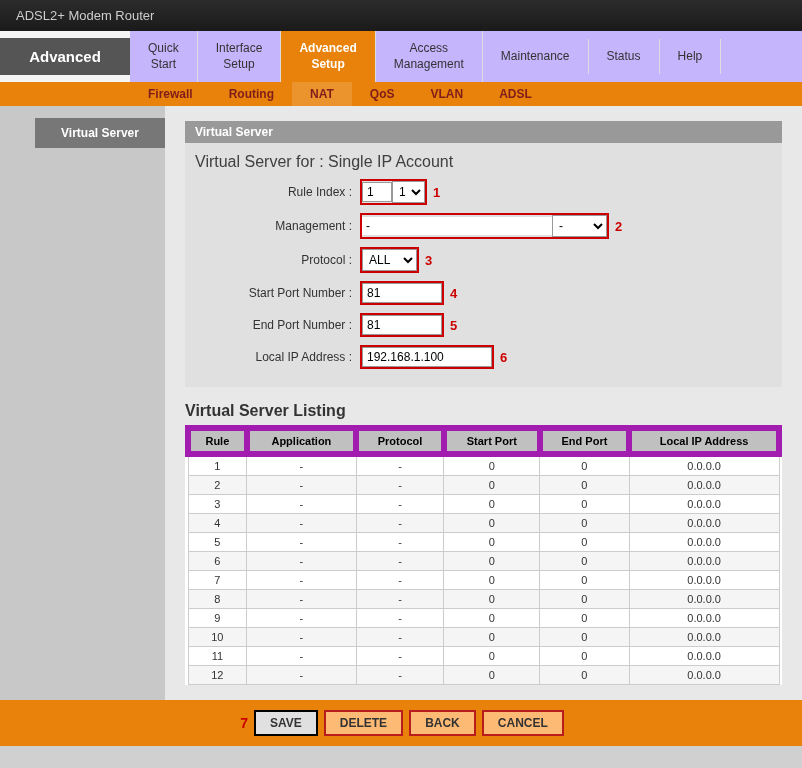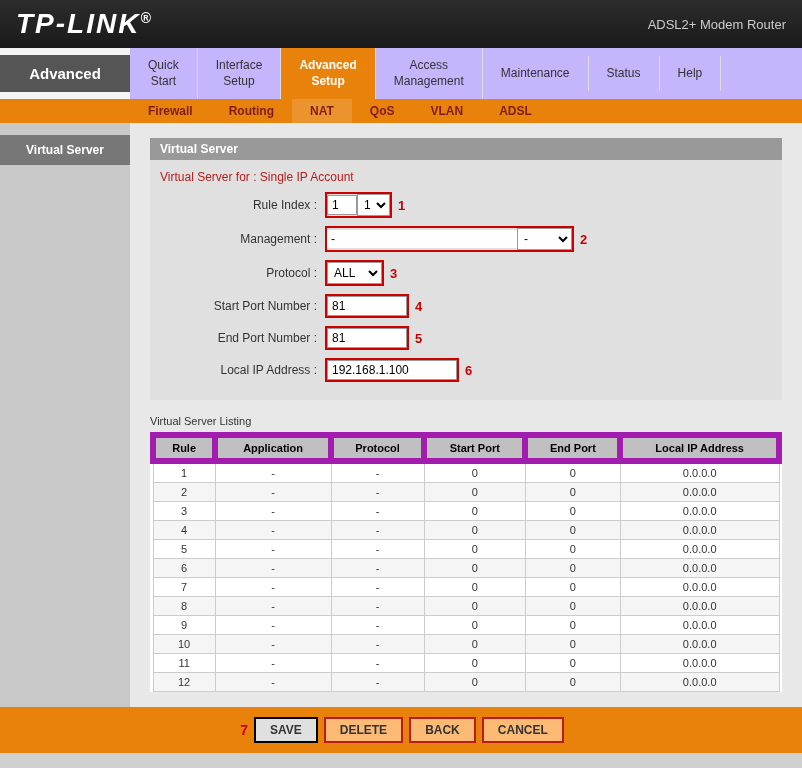--- a/index.html
+++ b/index.html
@@ -81,20 +81,21 @@
       cursor: pointer;
       font-weight: bold;
     }
     .sub-nav-item.active { background: rgba(255,255,255,0.15); }
 
     
     .main-layout {
       display: flex;
       min-height: 580px;
       background: #c8c8c8;
+      padding-left: 35px;
     }
     .sidebar {
       width: 130px;
       min-width: 130px;
       background: #c8c8c8;
       padding: 10px 0;
     }
     .sidebar-item {
       background: #777;
       color: #fff;
@@ -118,22 +119,22 @@
     }
     .section-title-bar {
       background: #999;
       color: #fff;
       font-size: 12px;
       font-weight: bold;
       padding: 4px 10px;
       margin-bottom: 10px;
     }
     .virtual-server-label {
-      font-size: 12px;
-      color: #b91c1c;
+      font-size: 16px;
+      color: #404040;
       margin-bottom: 8px;
       padding-left: 10px;
     }
 
     
     .form-rows {
       padding: 0 20px 10px 20px;
     }
     .form-row {
       display: flex;
@@ -169,22 +170,22 @@
       border: 2px solid #cc0000;
       display: inline-flex;
       align-items: center;
     }
 
     
     .table-section {
       margin-top: 5px;
     }
     .table-title {
-      font-size: 11px;
-      font-weight: normal;
+      font-size: 16px;
+      font-weight: bold;
       color: #333;
       margin-bottom: 5px;
     }
     table {
       width: 100%;
       border-collapse: collapse;
       background: #fff;
       font-size: 11px;
     }
     th {
@@ -229,23 +230,20 @@
       color: #cc0000;
       font-weight: bold;
       font-size: 14px;
       margin-left: 2px;
     }
   </style>
 </head>
 <body>
 
 <div class="header">
-  <div class="logo">
-    <span>TP-LINK</span><span class="logo-mark">®</span>
-  </div>
   <div class="router-label">ADSL2+ Modem Router</div>
 </div>
 
 <div class="nav-bar">
   <div class="nav-sidebar-label">Advanced</div>
   <div class="nav-tabs">
     <div class="nav-tab">Quick<br>Start</div>
     <div class="nav-tab">Interface<br>Setup</div>
     <div class="nav-tab active">Advanced<br>Setup</div>
     <div class="nav-tab">Access<br>Management</div>

